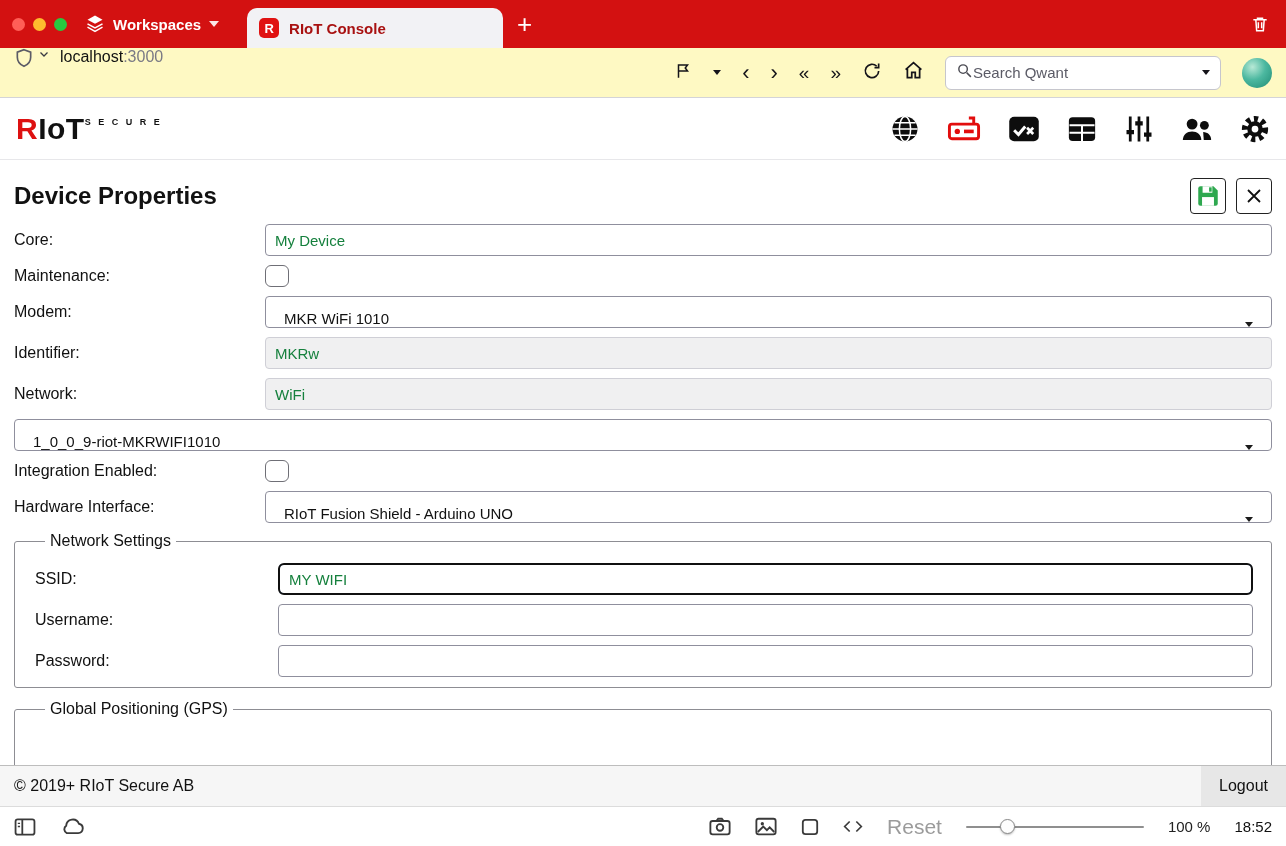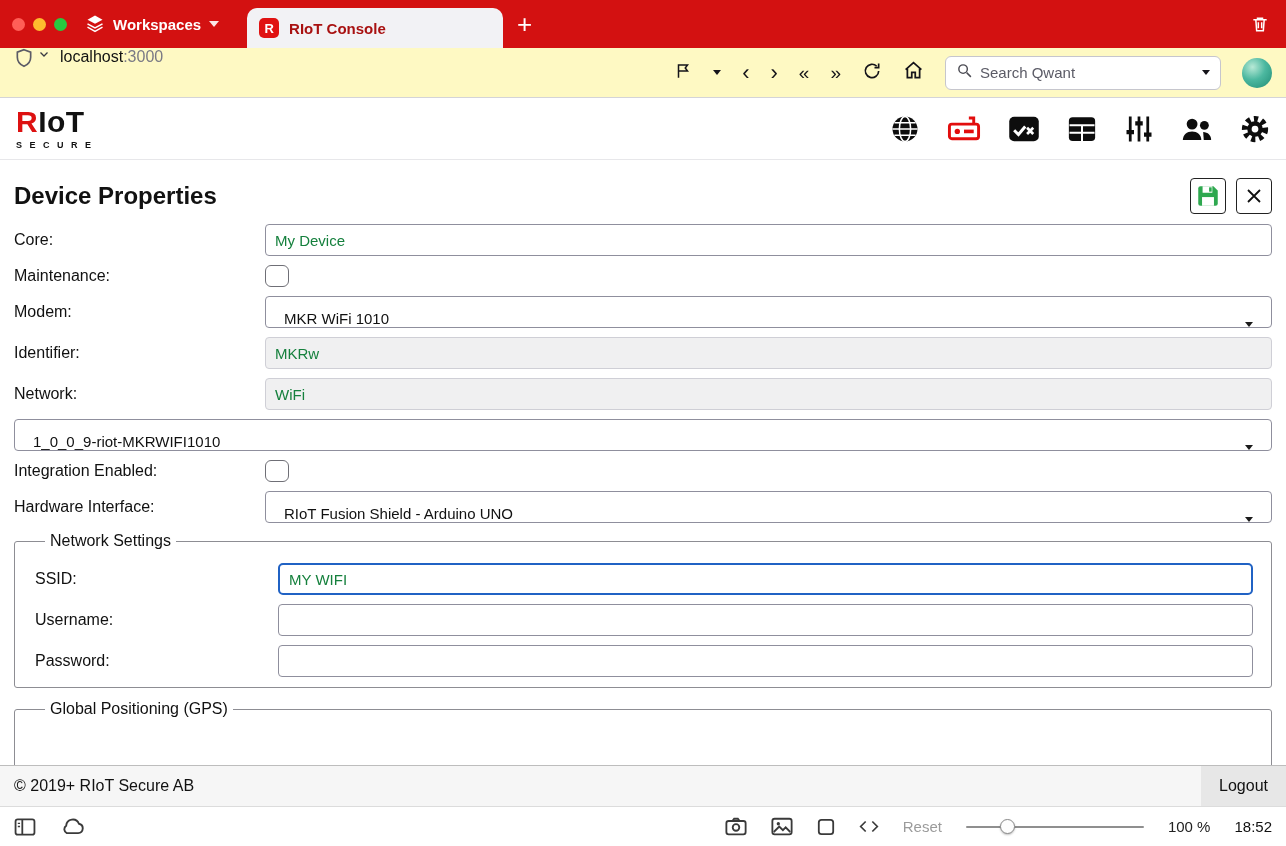--- a/index.html
+++ b/index.html
@@ -25,29 +25,29 @@
   .urlbar{height:50px;background:#fef9c3;border-bottom:1px solid #d4d4d8;display:flex;padding:0 14px}
   .shield{display:flex;margin-right:4px}
   .urlbar .chev{display:flex;margin-right:10px}
   .url-text{font-size:16px;cursor:text;white-space:nowrap}
   .url-port{color:#7a7a85}
   .nav-cluster{margin-left:auto;display:flex;align-items:center;gap:21px;color:#15141a}
   .glyph{font-size:22px;line-height:1;cursor:pointer;user-select:none}
   .glyph.small{font-size:19px}
   .caret-down-d{width:0;height:0;border-left:4.5px solid transparent;border-right:4.5px solid transparent;border-top:5.5px solid #15141a;cursor:pointer}
   .searchbox{width:276px;height:34px;border:1px solid #c6c6cd;border-radius:6px;background:#fff;
-    display:flex;align-items:center;padding:0 10px;gap:7px}
+    display:flex;align-items:center;padding:0 10px;}
   .search-input{border:none;outline:none;background:transparent;flex:1;font-size:15px;font-family:inherit;color:#333;min-width:0}
   .search-input::placeholder{color:#5b5b66}
   .avatar{width:30px;height:30px;border-radius:50%;flex:none;cursor:pointer;
     background:radial-gradient(circle at 35% 30%,#b8e9d6 0%,#4cb8a0 45%,#1f8b74 100%)}
 
   
   .appheader{height:62px;display:flex;align-items:center;padding:0 16px;border-bottom:1px solid #e7e7ea;background:#fff}
-  .logo{display:flex;flex-direction:column;cursor:pointer}
+  .logo{display:flex;flex-direction:row;cursor:pointer}
   .logo-main{font-size:30px;font-weight:700;line-height:1;letter-spacing:.5px}
   .logo-r{color:#dd1111}
   .logo-sub{font-size:9px;font-weight:700;letter-spacing:7.5px;margin-top:3px}
   .app-icons{margin-left:auto;display:flex;align-items:center;gap:27px}
   .app-icons>span{display:flex;cursor:pointer}
 
   
   .content{height:605px;overflow:hidden;background:#fff}
   .title-row{display:flex;align-items:center;padding:18px 14px 10px}
   .page-title{font-size:24px;font-weight:700}
@@ -76,21 +76,21 @@
   
   .footer{height:41px;border-top:1px solid #bdbdbd;background:#f6f6f6;display:flex;align-items:center}
   .copyright{font-size:16px;padding-left:14px}
   .logout{margin-left:auto;height:100%;display:flex;align-items:center;padding:0 18px;background:#e7e7e7;font-size:16px;cursor:pointer}
 
   
   .statusbar{height:40px;border-top:1px solid #dcdcdc;background:#fff;display:flex;align-items:center;padding:0 14px}
   .sb-left{display:flex;align-items:center;gap:24px}
   .sb-right{margin-left:auto;display:flex;align-items:center;gap:24px}
   .sb-right>span{display:flex;cursor:pointer}
-  .reset-label{color:#9b9b9b;font-size:15px;cursor:default}
+  .reset-label{color:#9b9b9b;font-size:21px;cursor:default}
   .slider{position:relative;width:178px;height:16px;cursor:pointer}
   .slider-track{position:absolute;top:7px;left:0;right:0;height:2px;background:#8f8f8f;border-radius:1px}
   .slider-knob{position:absolute;top:0;left:34px;width:15px;height:15px;border-radius:50%;background:#fdfdfd;border:1px solid #8a8a8a;box-shadow:0 1px 2px rgba(0,0,0,.25)}
   .zoom-label{font-size:15px;color:#222;cursor:default}
   .time-label{font-size:15px;color:#111;cursor:default}
 </style>
 </head>
 <body>
 
 <div class="titlebar">

